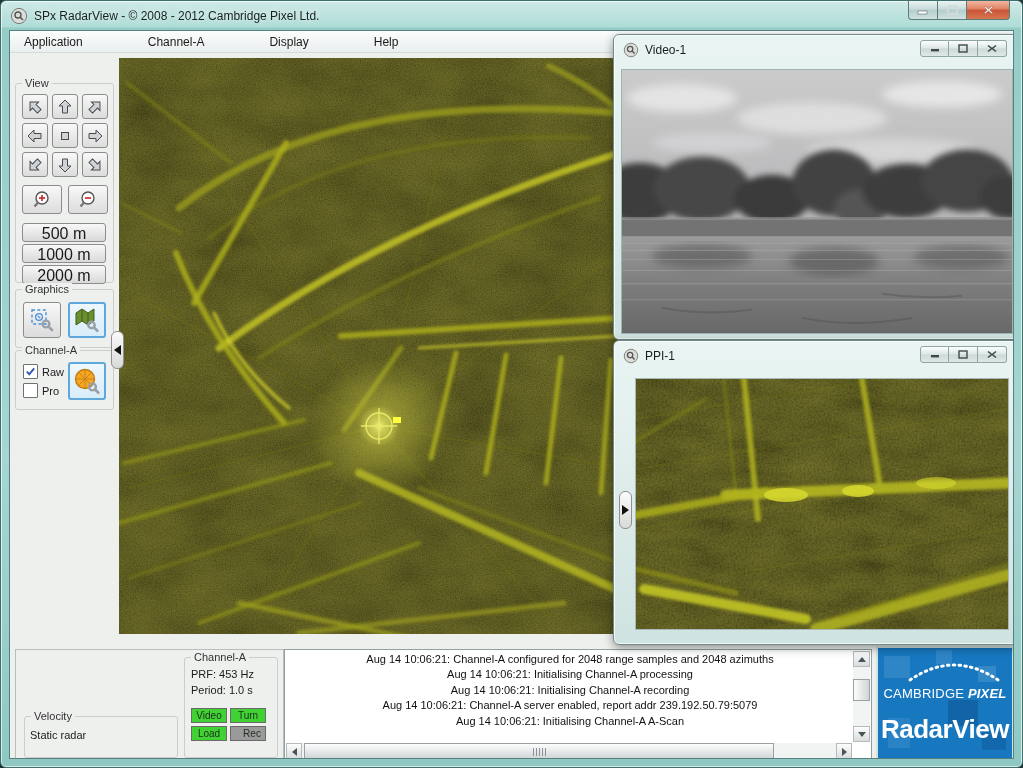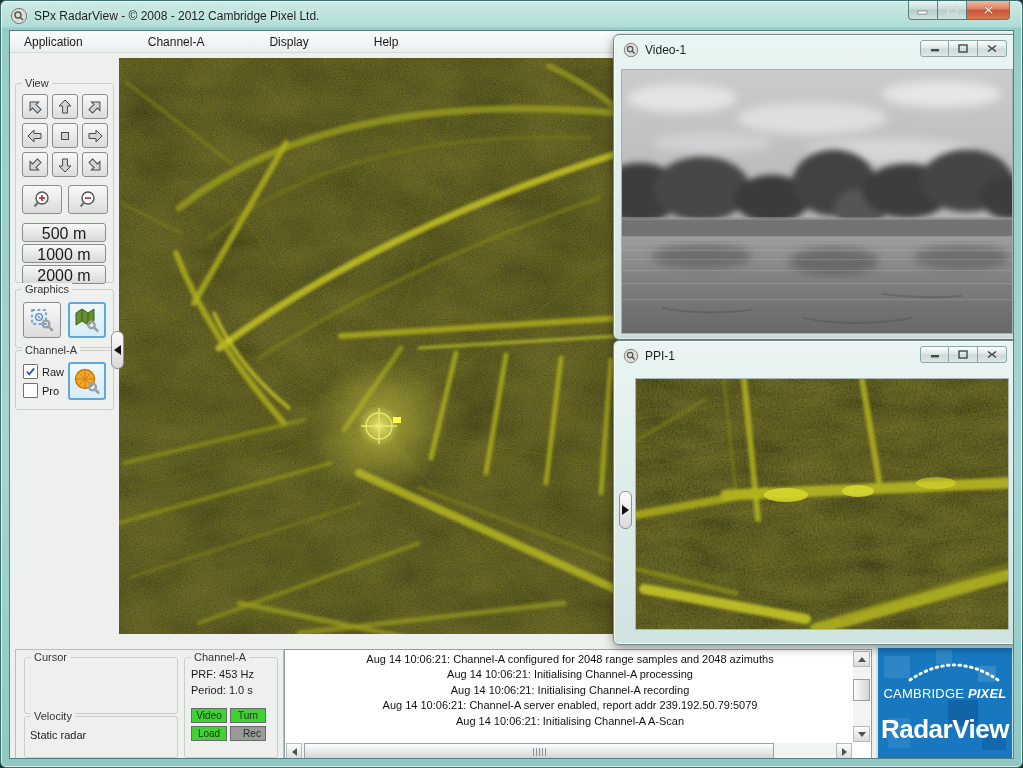--- a/index.html
+++ b/index.html
@@ -544,23 +544,20 @@
           
           
         </div>
       </div>
       <button class="collapse" style="left:5px;top:150px;">
         <span class="tri-r"></span>
       </button>
     </div>
 
     <div class="panel status-left">
-      <div class="gb2" style="left:8px;top:7px;width:152px;height:55px;">
-        <span class="glabel">Cursor</span>
-      </div>
       <div class="gb2" style="left:8px;top:66px;width:152px;height:40px;">
         <span class="glabel">Velocity</span>
         <span class="stext" style="left:5px;top:12px;">Static radar</span>
       </div>
       <div class="gb2" style="left:168px;top:7px;width:92px;height:99px;">
         <span class="glabel">Channel-A</span>
         <span class="stext" style="left:6px;top:10px;">PRF: 453 Hz</span>
         <span class="stext" style="left:6px;top:26px;">Period: 1.0 s</span>
         <div class="led-grid">
           <span class="led led-on">Video</span>

